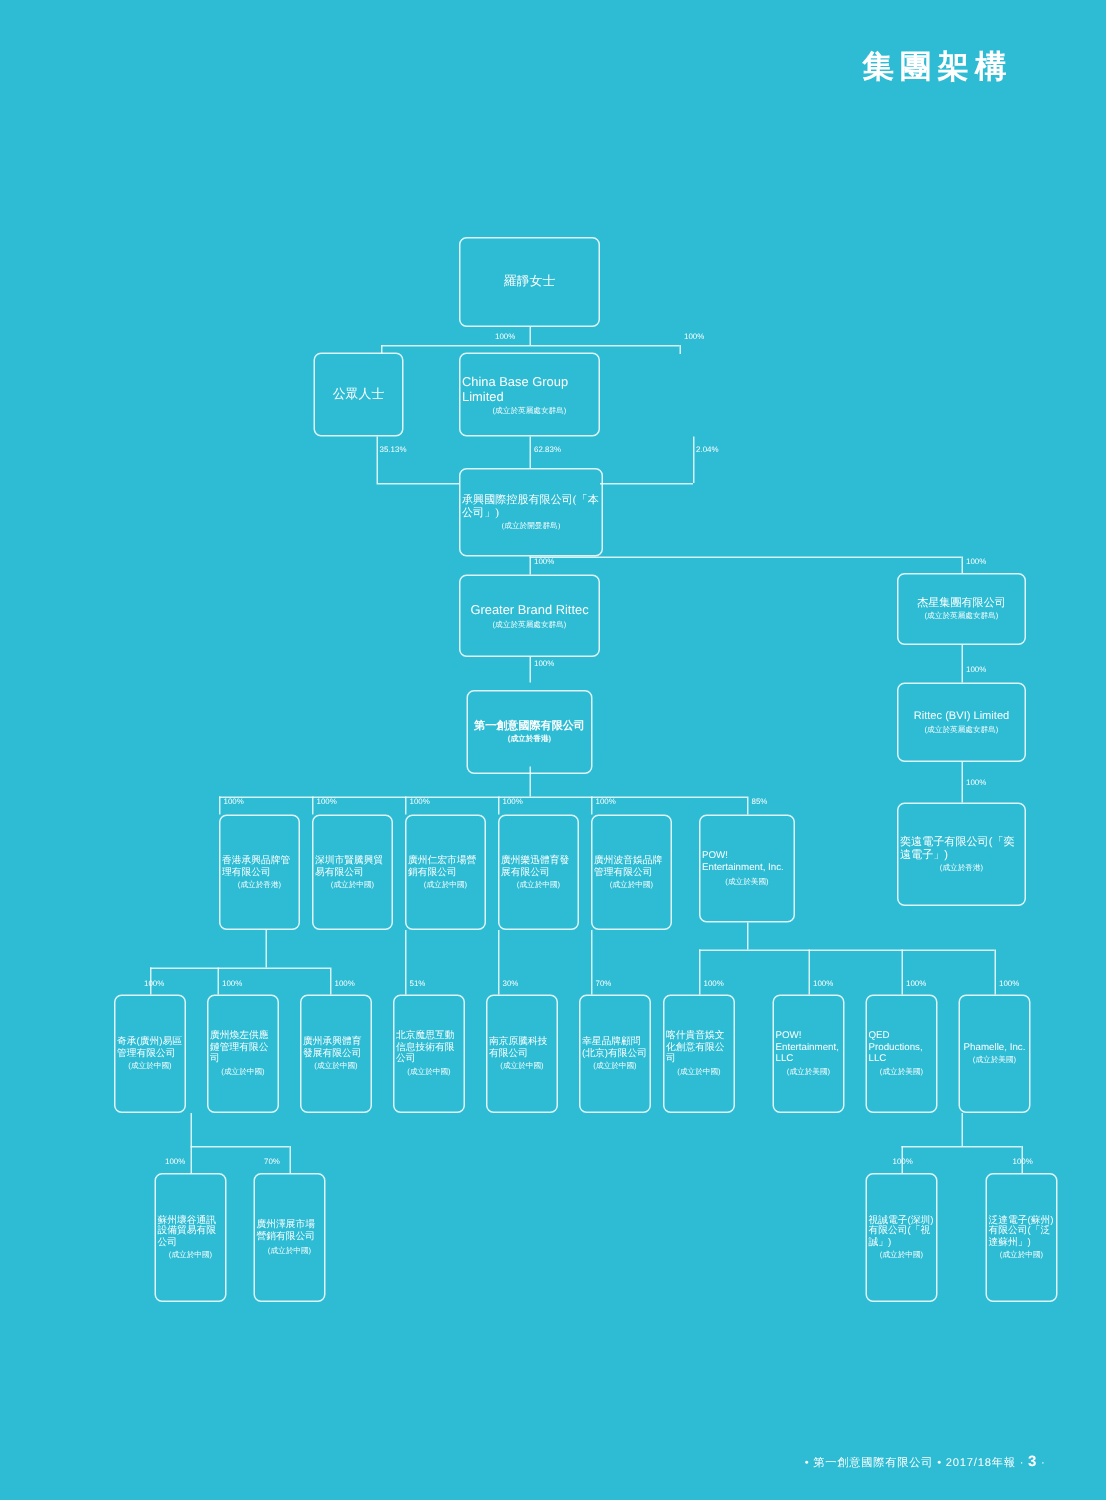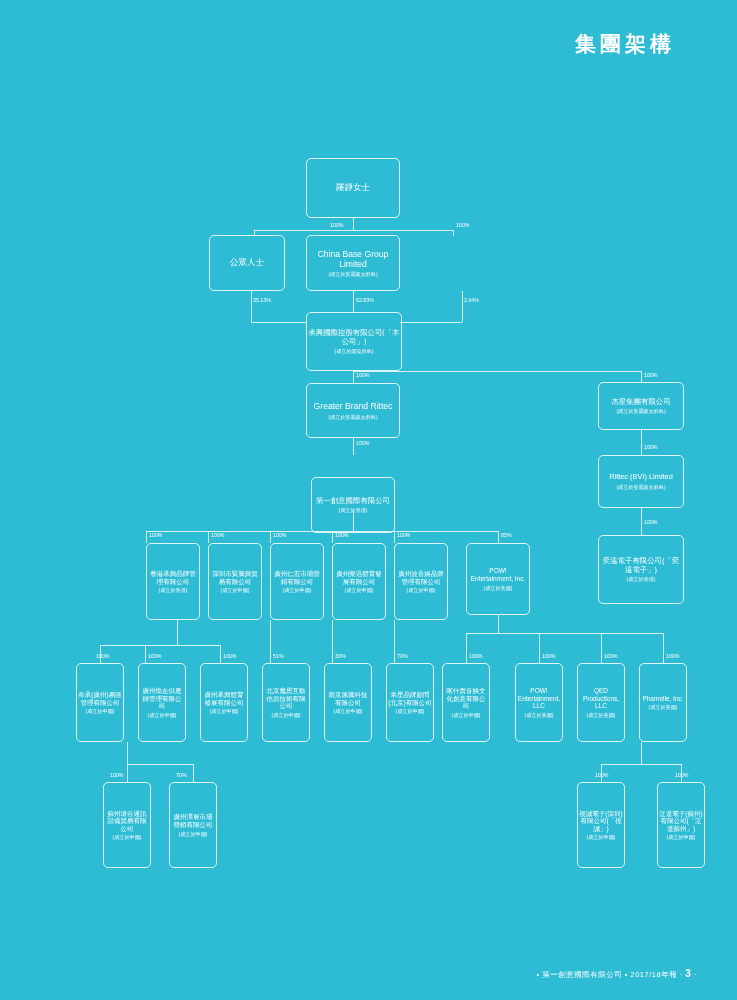--- a/index.html
+++ b/index.html
@@ -16,21 +16,21 @@
     position:absolute;right:62px;top:30px;
     font-size:21px;letter-spacing:4px;font-weight:bold;color:#ffffff;text-align:right;
   }
   .node{
     position:absolute;
     border:1px solid rgba(255,255,255,.85);
     border-radius:5px;
     box-sizing:border-box;
     display:flex;flex-direction:column;
     align-items:center;justify-content:center;
-    text-align:center;
+    text-align:left;
     padding:15px 1px;
     line-height:1.18;
     color:#ffffff;
   }
   .node .nm{font-size:7.4px;display:block;}
   .node .sub{font-size:5.1px;display:block;margin-top:2px;opacity:.95;}
   .node.big .nm{font-size:8.6px;}
   .node.tiny .nm{font-size:6.5px;}
   .pct{
     position:absolute;font-size:5.3px;color:#ffffff;white-space:nowrap;
@@ -143,42 +143,42 @@
   <div class="pct" style="left:110px;top:772px;">100%</div>
   <div class="pct" style="left:176px;top:772px;">70%</div>
   <div class="pct" style="left:595px;top:772px;">100%</div>
   <div class="pct" style="left:675px;top:772px;">100%</div>
 
   <div class="node big" style="left:306px;top:158px;width:94px;height:60px;">
     <span class="nm">羅靜女士</span>
     <span class="sub"></span>
   </div>
 
-  <div class="node big" style="left:209px;top:235px;width:76px;height:56px;">
+  <div class="node big" style="left:209px;top:235px;width:60px;height:56px;">
     <span class="nm">公眾人士</span>
     <span class="sub"></span>
   </div>
 
   <div class="node big" style="left:306px;top:235px;width:94px;height:56px;">
     <span class="nm">China Base Group Limited</span>
     <span class="sub">(成立於英屬處女群島)</span>
   </div>
 
 
   <div class="node" style="left:306px;top:312px;width:96px;height:59px;font-family:Liberation Serif, serif;">
     <span class="nm">承興國際控股有限公司(「本公司」)</span>
     <span class="sub">(成立於開曼群島)</span>
   </div>
 
   <div class="node big" style="left:306px;top:383px;width:94px;height:55px;">
     <span class="nm">Greater Brand Rittec</span>
     <span class="sub">(成立於英屬處女群島)</span>
   </div>
 
-  <div class="node" style="left:311px;top:477px;width:84px;height:56px;">
+  <div class="node" style="left:311px;top:460px;width:84px;height:56px;font-weight:bold;">
     <span class="nm">第一創意國際有限公司</span>
     <span class="sub">(成立於香港)</span>
   </div>
 
   <div class="node" style="left:598px;top:455px;width:86px;height:53px;">
     <span class="nm">Rittec (BVI) Limited</span>
     <span class="sub">(成立於英屬處女群島)</span>
   </div>
 
   <div class="node" style="left:598px;top:382px;width:86px;height:48px;">

